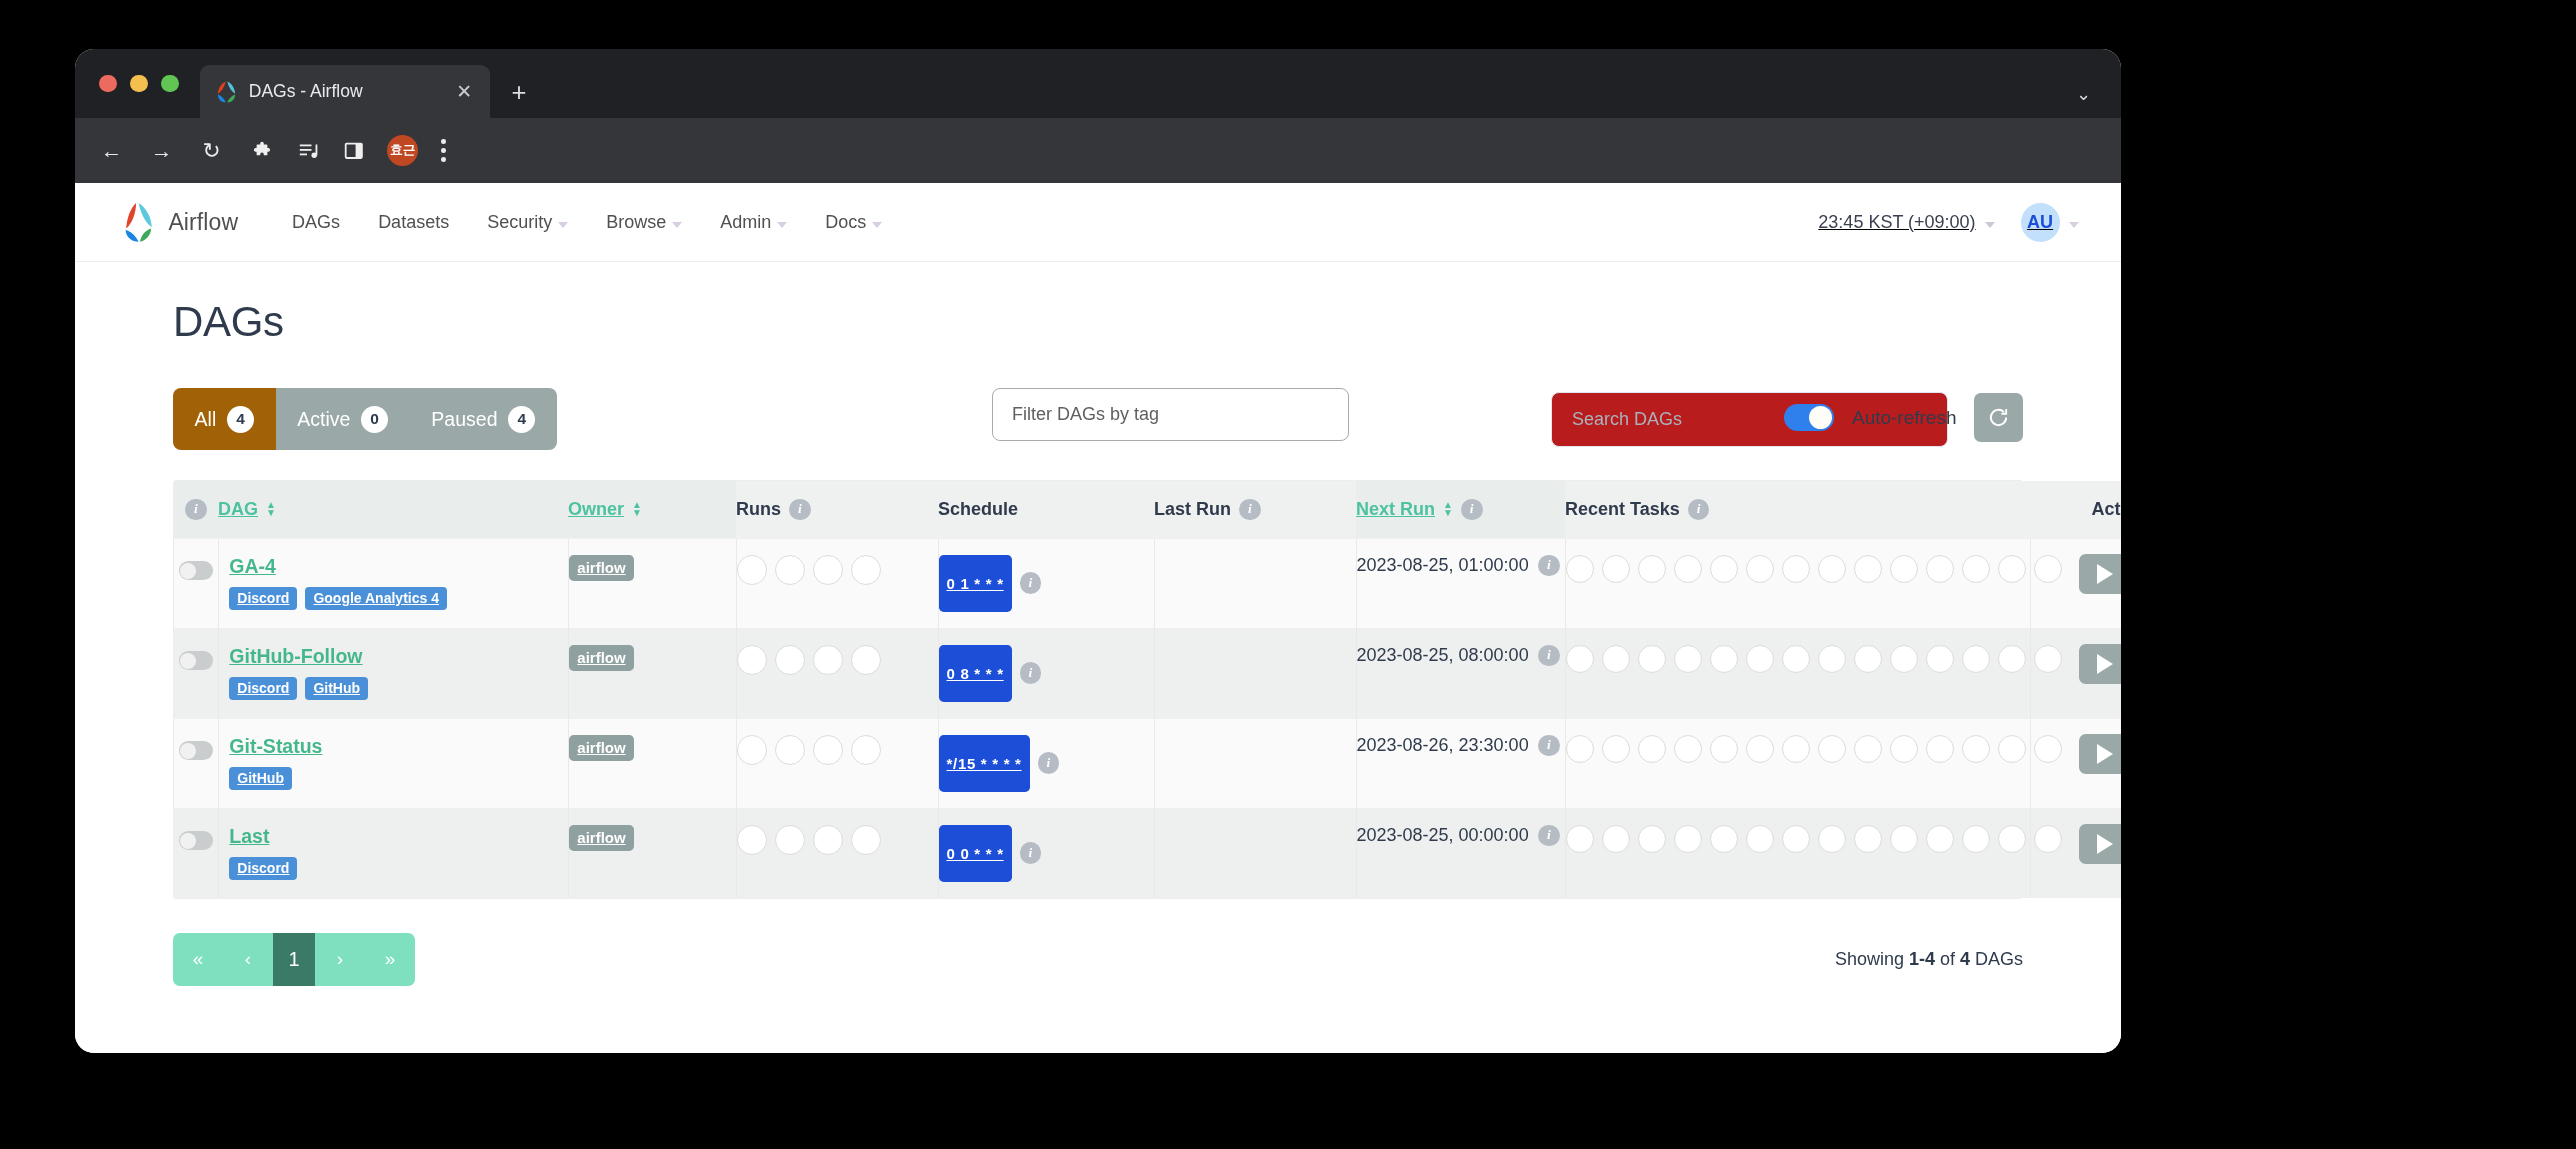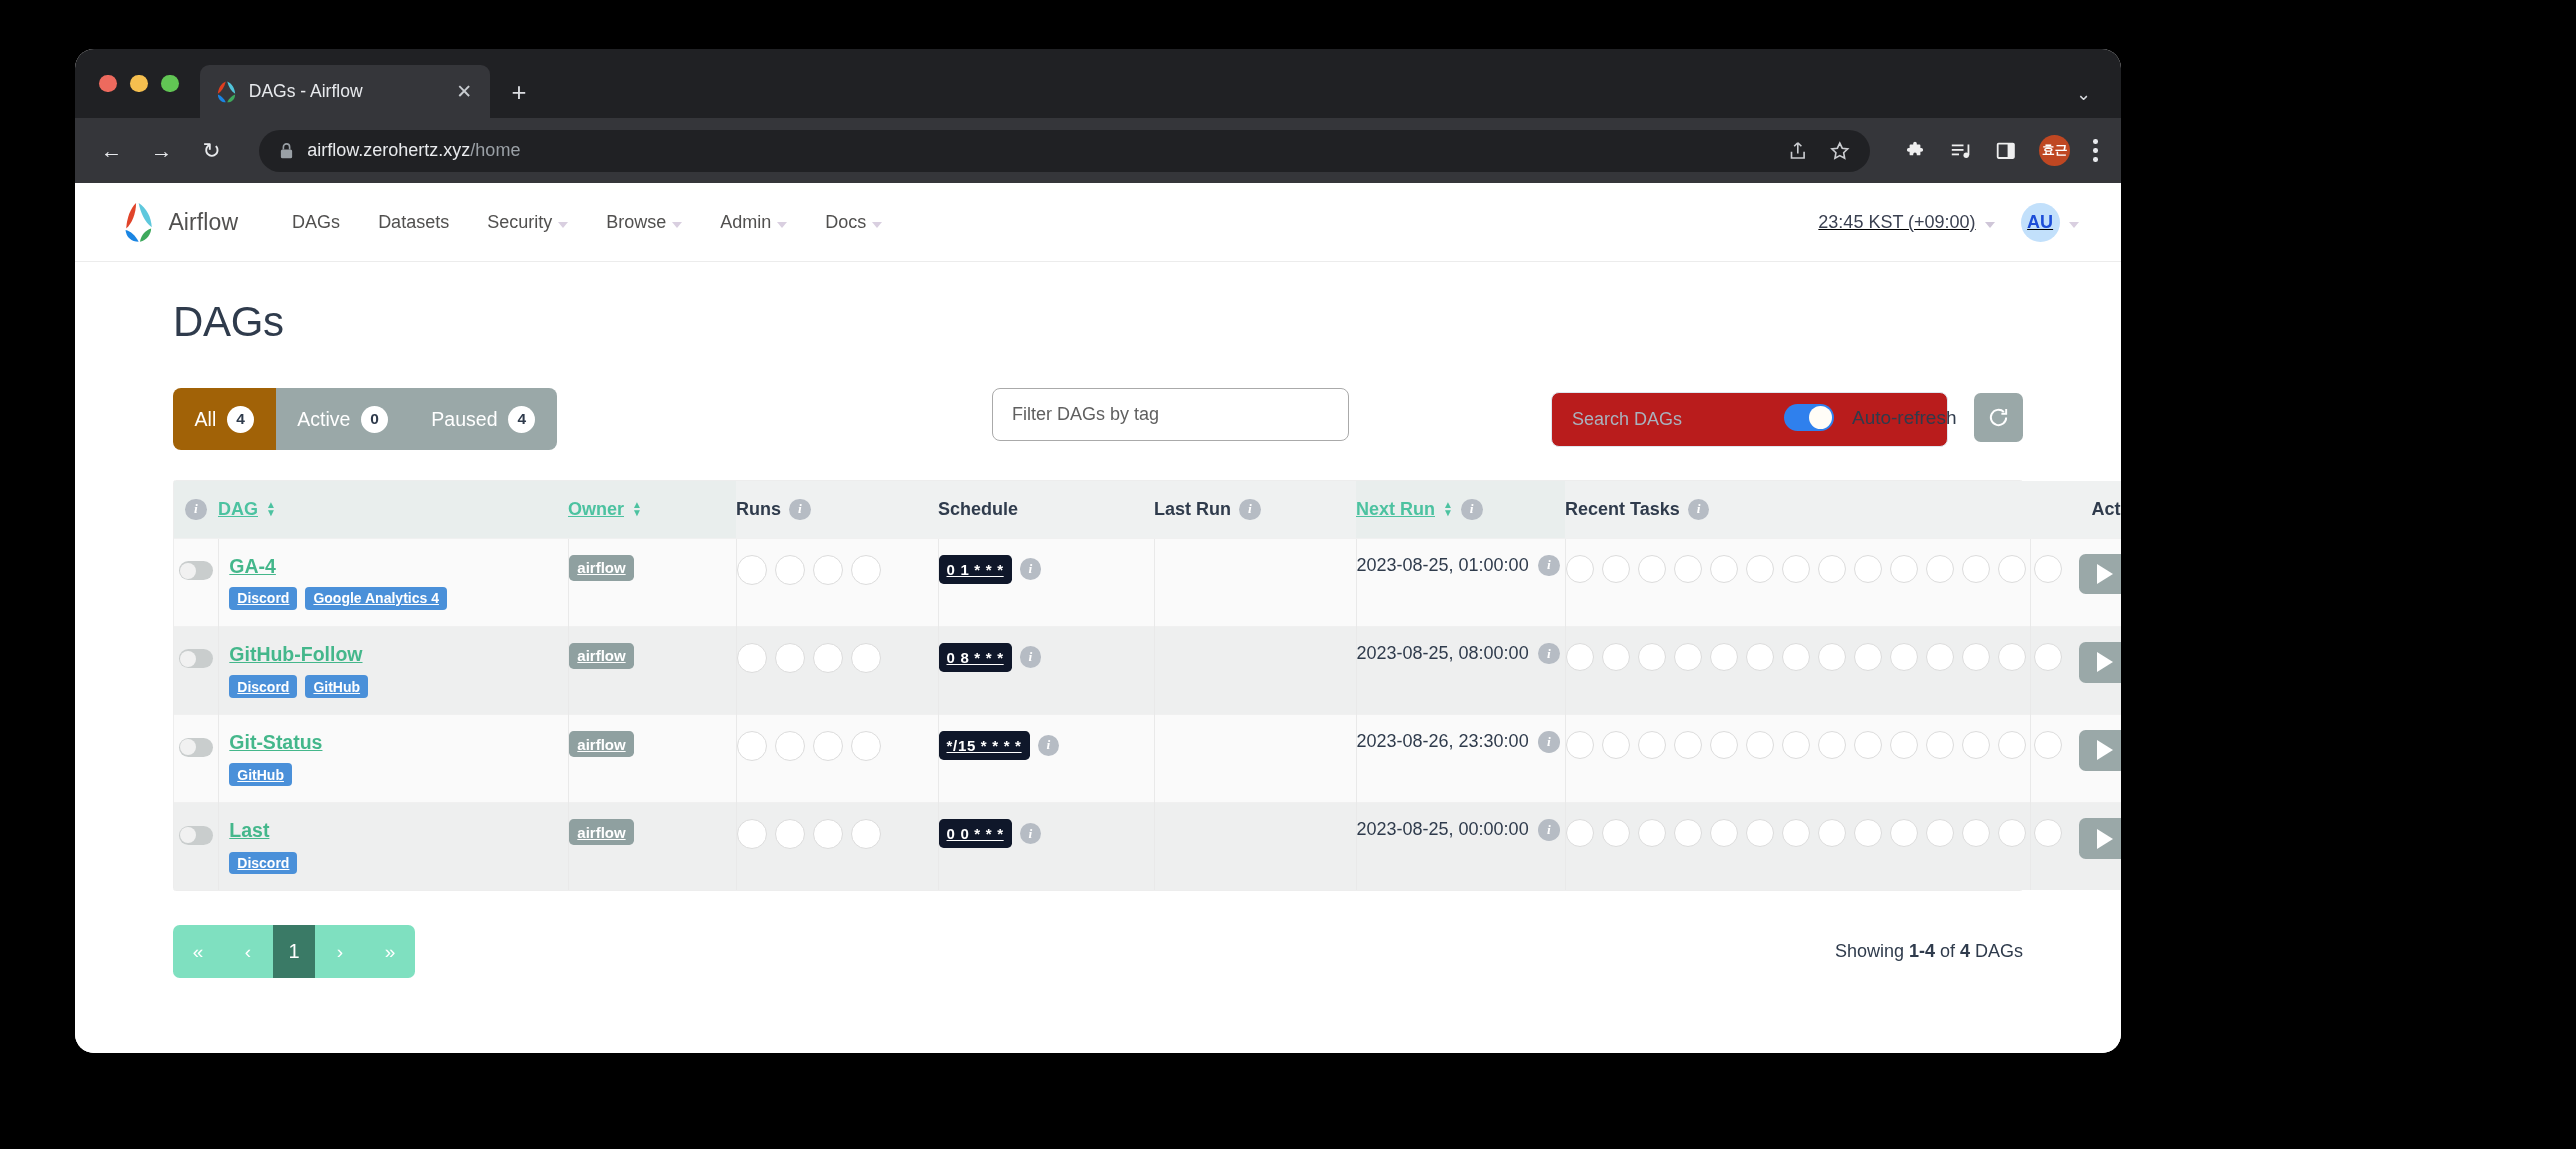--- a/index.html
+++ b/index.html
@@ -295,23 +295,23 @@
     cursor: pointer; white-space: nowrap;
   }
   .owner-badge {
     background: #8fa0a0; color: #ffffff;
     font-size: 15px; font-weight: 700;
     padding: 4.7px 8.8px; border-radius: 4.7px;
     text-decoration: underline;
     display: inline-block; cursor: pointer;
   }
   .sched-badge {
-    background: #0f172a; color: #ffffff;
+    background: #1d4ed8; color: #ffffff;
     font-size: 15px; font-weight: 700;
-    padding: 6px 8px; border-radius: 4.7px;
+    padding: 20px 8px; border-radius: 4.7px;
     text-decoration: underline;
     display: inline-block; cursor: pointer;
     letter-spacing: 0.7px;
   }
   .sched-wrap { display: flex; align-items: center; gap: 8px; }
 
   .circles { display: flex; align-items: center; gap: 8px; }
   .circ {
     width: 30px; height: 30px; border-radius: 50%;
     border: 1px solid #dcdcdc; background: #ffffff;
@@ -384,42 +384,20 @@
 
     <span class="new-tab">+</span>
     <span class="tabstrip-chevron">⌄</span>
   </div>
 
   <div class="toolbar">
     <span class="nav-btn">←</span>
     <span class="nav-btn">→</span>
     <span class="nav-btn">↻</span>
 
-    <div class="omnibox">
-      <span class="lock-icon">
-        <svg viewBox="0 0 24 28" width="15" height="17.5">
-          <rect x="3" y="12" width="18" height="14" rx="2.5" fill="#9aa0a6"></rect>
-          <path d="M7 12 V8 a5 5 0 0 1 10 0 v4" stroke="#9aa0a6" stroke-width="2.6" fill="none"></path>
-        </svg>
-      </span>
-      <span class="url-text"><span>airflow.zerohertz.xyz</span><span class="path">/home</span></span>
-      <span class="omni-actions">
-        <span class="tb-icon">
-          <svg viewBox="0 0 24 24" width="21.6" height="21.6" fill="none" stroke="#dadce0" stroke-width="1.8">
-            <path d="M12 3 v12 M12 3 l-4 4 M12 3 l4 4"></path>
-            <path d="M5 13 v7 h14 v-7"></path>
-          </svg>
-        </span>
-        <span class="tb-icon">
-          <svg viewBox="0 0 24 24" width="21.6" height="21.6" fill="none" stroke="#dadce0" stroke-width="1.8">
-            <path d="M12 3.5 l2.7 5.6 6.1.8 -4.5 4.3 1.1 6.1 -5.4-2.9 -5.4 2.9 1.1-6.1 -4.5-4.3 6.1-.8 Z"></path>
-          </svg>
-        </span>
-      </span>
-    </div>
 
     <div class="tb-right">
       <span class="tb-icon">
         <svg viewBox="0 0 24 24" width="21.6" height="21.6" fill="#ffffff">
           <path d="M10 2a2 2 0 0 1 2 2v1h3a1 1 0 0 1 1 1v3h1a2 2 0 1 1 0 4h-1v3a1 1 0 0 1-1 1h-3v-1a2 2 0 1 0-4 0v1H5a1 1 0 0 1-1-1v-3H3a2 2 0 1 1 0-4h1V6a1 1 0 0 1 1-1h3V4a2 2 0 0 1 2-2z"></path>
         </svg>
       </span>
       <span class="tb-icon">
         <svg viewBox="0 0 24 24" width="21.6" height="21.6" fill="#ffffff">
           <rect x="2" y="5" width="13" height="2"></rect>

